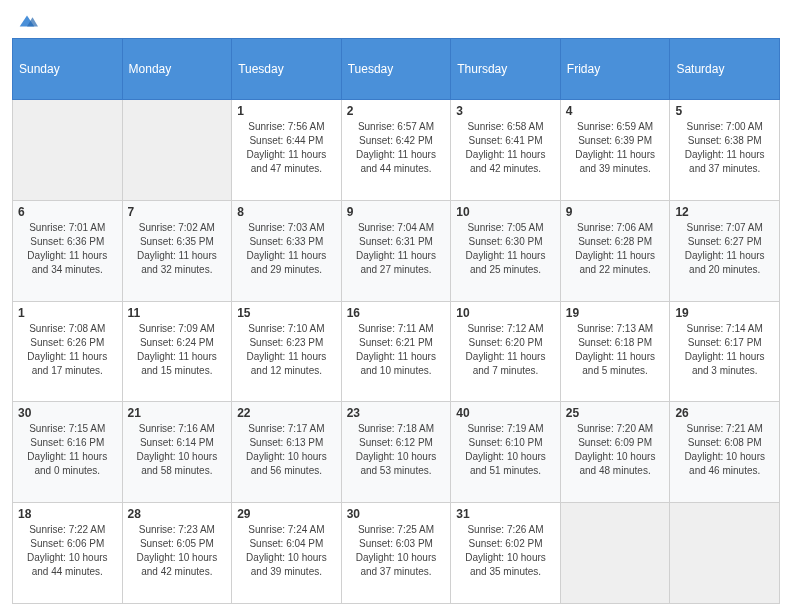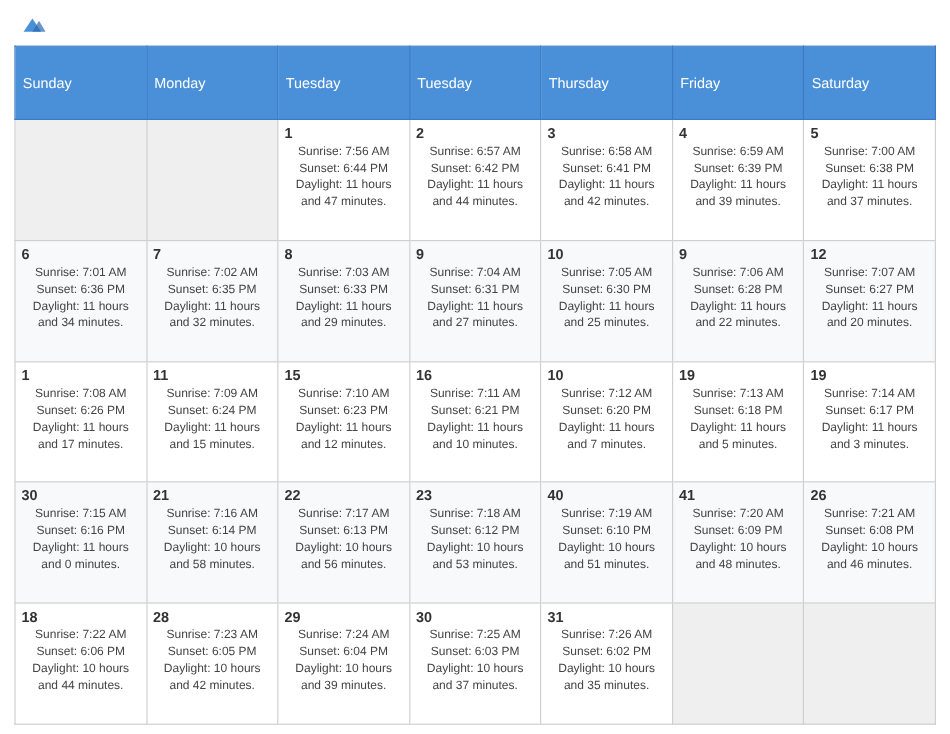--- a/index.html
+++ b/index.html
@@ -244,21 +244,21 @@
           </td>
           <td>
             <span class="day-num">23</span>
             <div class="day-info">Sunrise: 7:18 AM<br>Sunset: 6:12 PM<br>Daylight: 10 hours and 53 minutes.</div>
           </td>
           <td>
             <span class="day-num">40</span>
             <div class="day-info">Sunrise: 7:19 AM<br>Sunset: 6:10 PM<br>Daylight: 10 hours and 51 minutes.</div>
           </td>
           <td>
-            <span class="day-num">41</span>
+            <span class="day-num">25</span>
             <div class="day-info">Sunrise: 7:20 AM<br>Sunset: 6:09 PM<br>Daylight: 10 hours and 48 minutes.</div>
           </td>
           <td>
             <span class="day-num">26</span>
             <div class="day-info">Sunrise: 7:21 AM<br>Sunset: 6:08 PM<br>Daylight: 10 hours and 46 minutes.</div>
           </td>
         </tr>
         <tr class="row-odd">
           <td>
             <span class="day-num">18</span>

